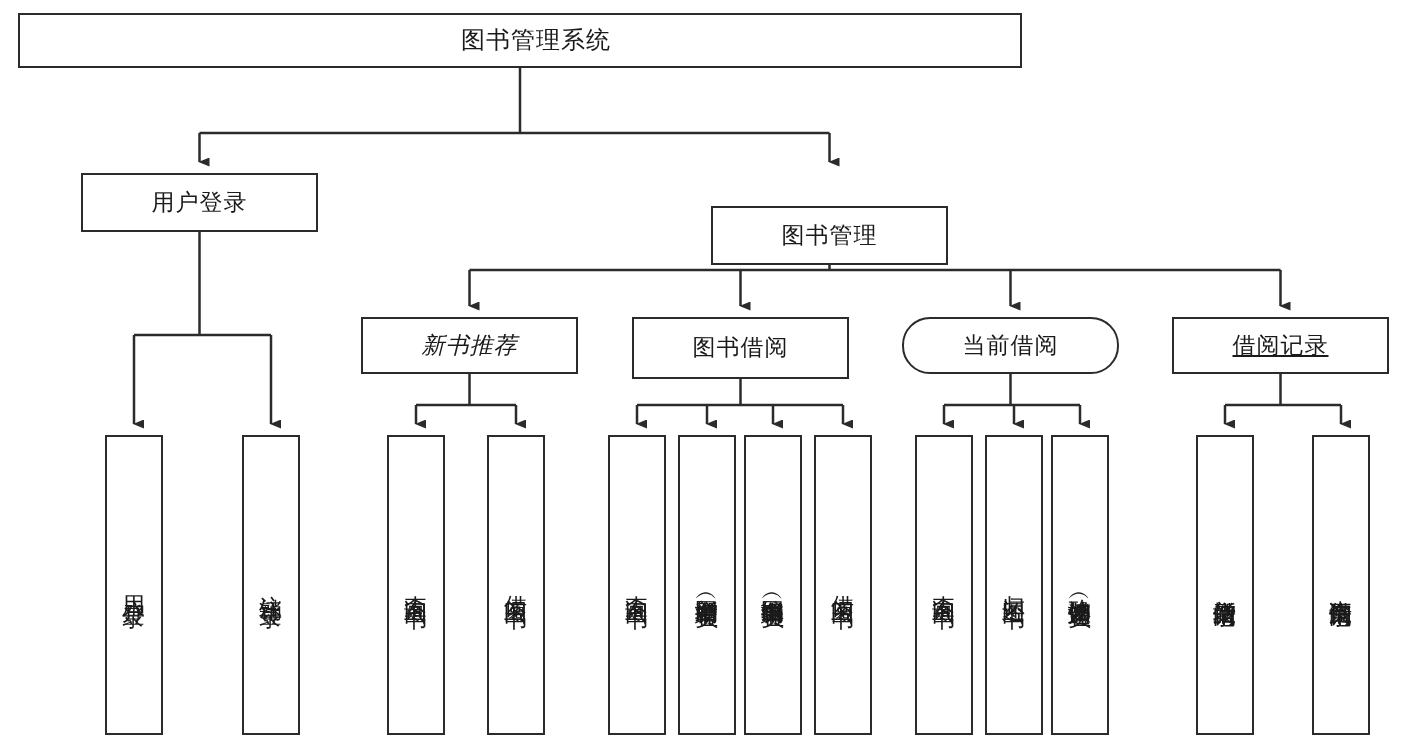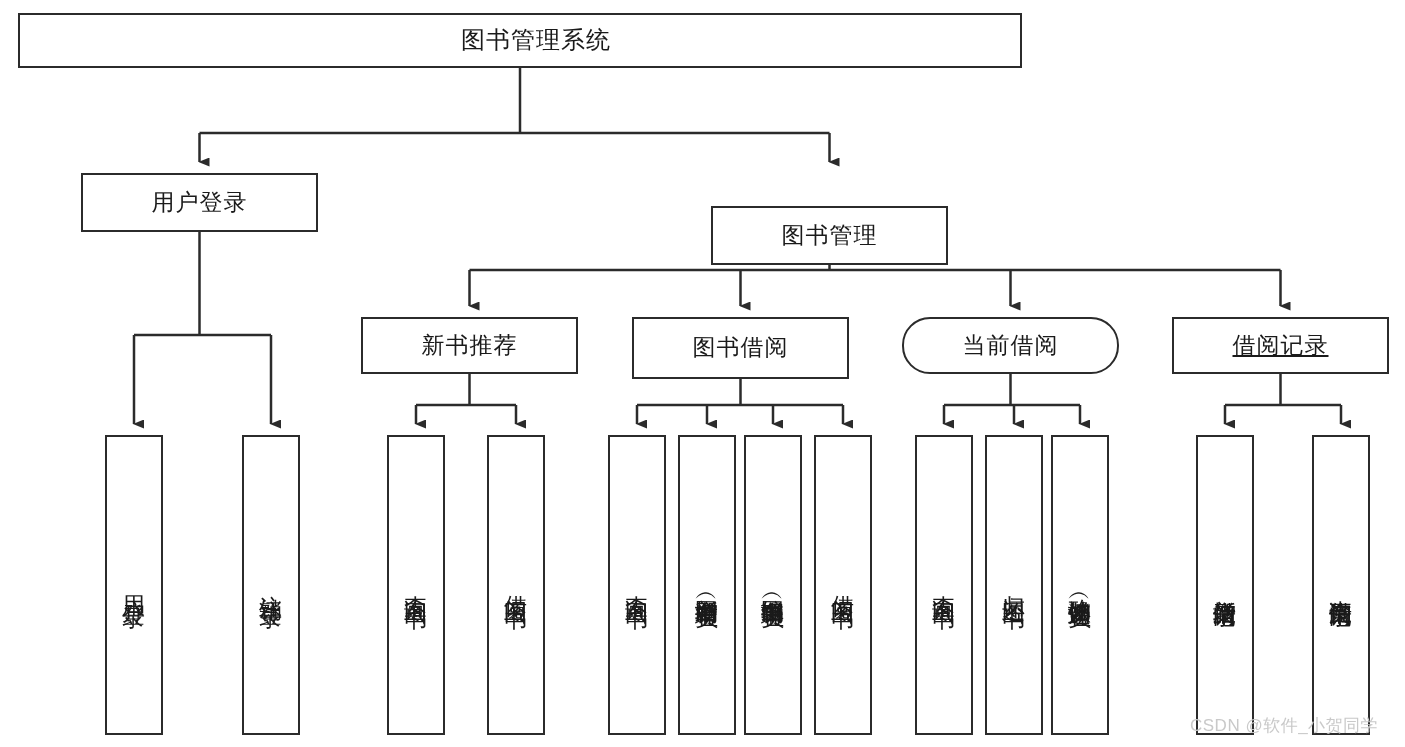--- a/index.html
+++ b/index.html
@@ -110,34 +110,33 @@
         <line x1="1225" y1="405" x2="1341" y2="405"></line>
         <line x1="1225" y1="405" x2="1225" y2="424" marker-end="url(#arrowhead)"></line>
         <line x1="1341" y1="405" x2="1341" y2="424" marker-end="url(#arrowhead)"></line>
       </g>
   </svg>
 
   <div id="node-layer">
       <div class="node horiz root" style="left: 18px; top: 13px; width: 1004px; height: 55px;">图书管理系统</div>
       <div class="node horiz" style="left: 81px; top: 173px; width: 237px; height: 59px;">用户登录</div>
       <div class="node horiz" style="left: 711px; top: 188px; width: 237px; height: 59px; margin-top: 18px;">图书管理</div>
-      <div class="node horiz" style="left: 361px; top: 317px; width: 217px; height: 57px;">新书推荐</div>
+      <div class="node horiz" style="left: 361px; top: 317px; width: 217px; height: 57px; font-style: italic;">新书推荐</div>
       <div class="node horiz" style="left: 632px; top: 317px; width: 217px; height: 62px;">图书借阅</div>
       <div class="node horiz" style="left: 902px; top: 317px; width: 217px; height: 57px; border-radius: 28px;">当前借阅</div>
       <div class="node horiz" style="left: 1172px; top: 317px; width: 217px; height: 57px; text-decoration: underline;">借阅记录</div>
       <div class="node vert" style="left: 105px; top: 435px; width: 58px; height: 300px;">用户登录</div>
       <div class="node vert" style="left: 242px; top: 435px; width: 58px; height: 300px;">注销登录</div>
       <div class="node vert" style="left: 387px; top: 435px; width: 58px; height: 300px;">查询图书</div>
       <div class="node vert" style="left: 487px; top: 435px; width: 58px; height: 300px;">借阅图书</div>
       <div class="node vert" style="left: 608px; top: 435px; width: 58px; height: 300px;">查询图书</div>
       <div class="node vert tight" style="left: 678px; top: 435px; width: 58px; height: 300px;">新增图书（管理员）</div>
       <div class="node vert tight" style="left: 744px; top: 435px; width: 58px; height: 300px;">编辑图书（管理员）</div>
       <div class="node vert" style="left: 814px; top: 435px; width: 58px; height: 300px;">借阅图书</div>
       <div class="node vert" style="left: 915px; top: 435px; width: 58px; height: 300px;">查询图书</div>
       <div class="node vert" style="left: 985px; top: 435px; width: 58px; height: 300px;">归还图书</div>
       <div class="node vert tight" style="left: 1051px; top: 435px; width: 58px; height: 300px;">确认归还（管理员）</div>
       <div class="node vert tight" style="left: 1196px; top: 435px; width: 58px; height: 300px;">新增借阅记录</div>
       <div class="node vert tight" style="left: 1312px; top: 435px; width: 58px; height: 300px;">查询借阅记录</div>
     </div>
 
-  <div id="watermark">CSDN @软件_小贺同学</div>
 
 </div>
 
 </body></html>

